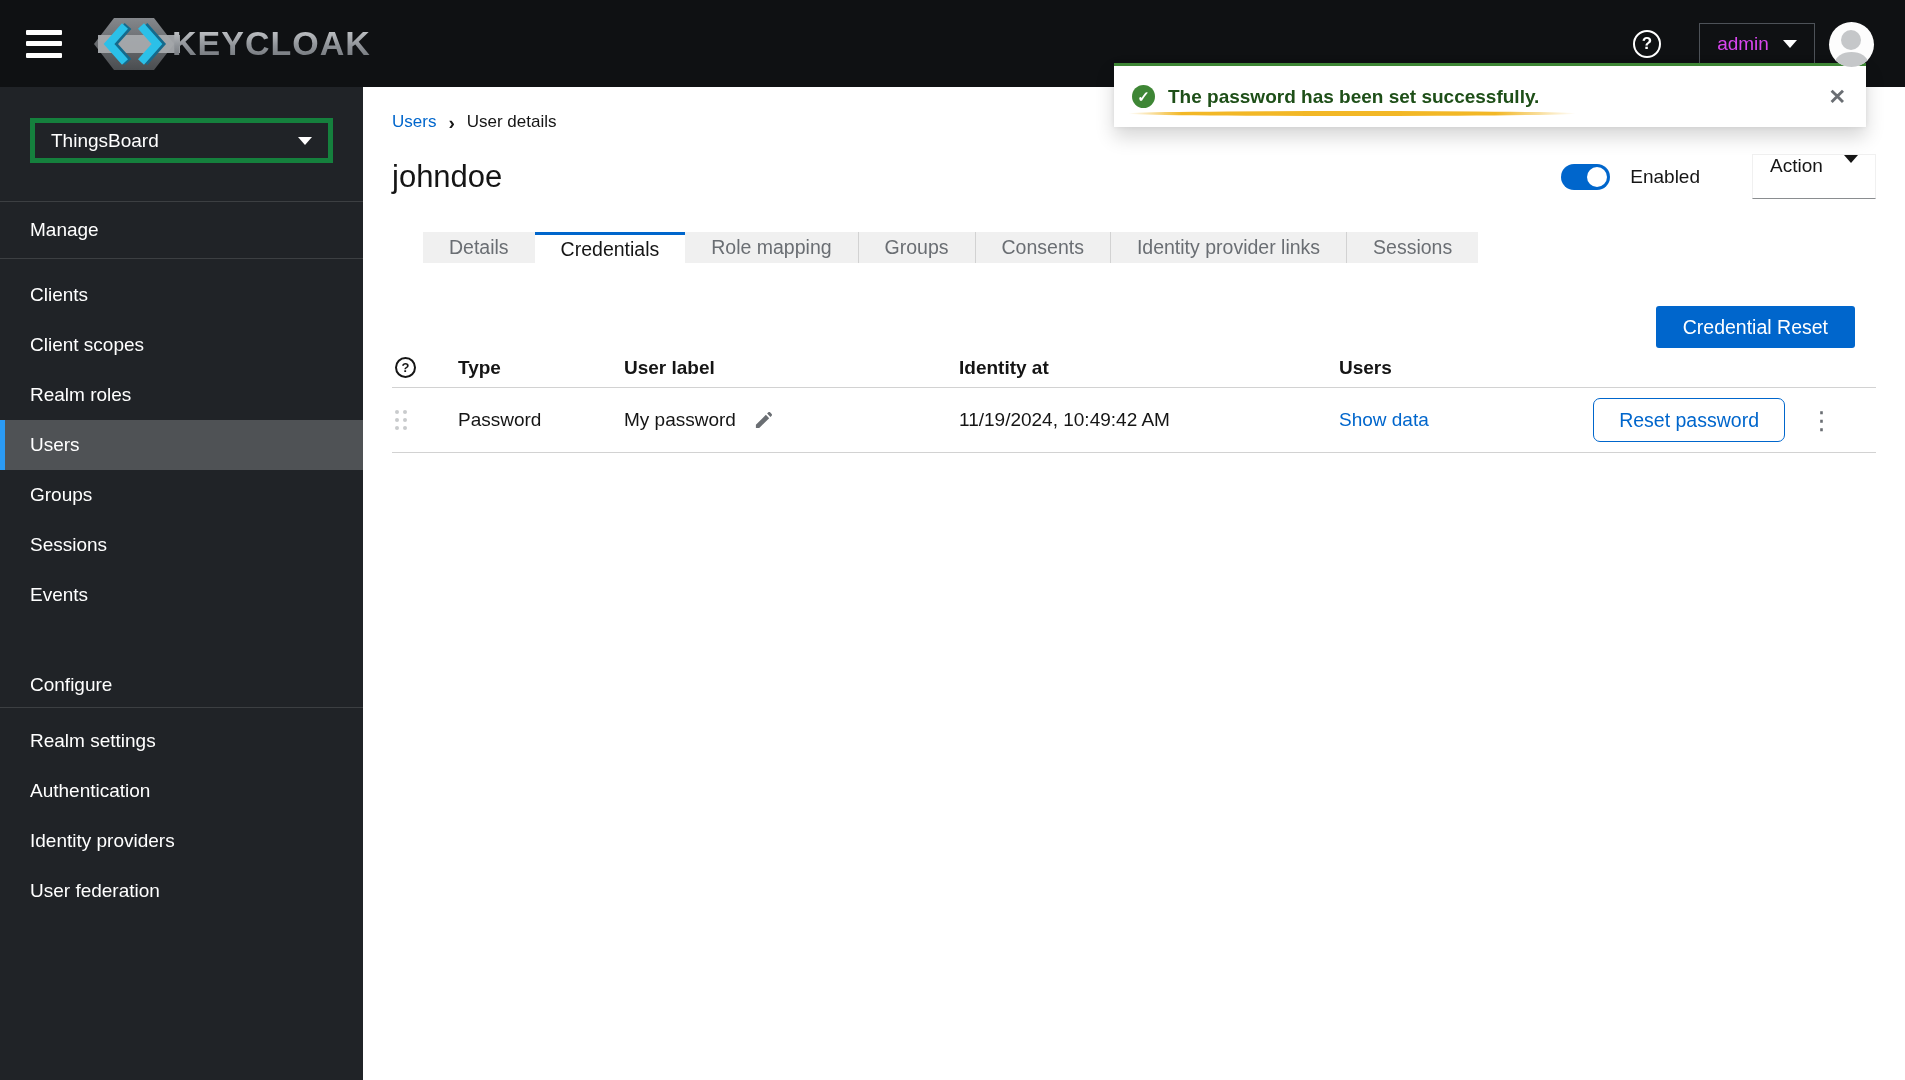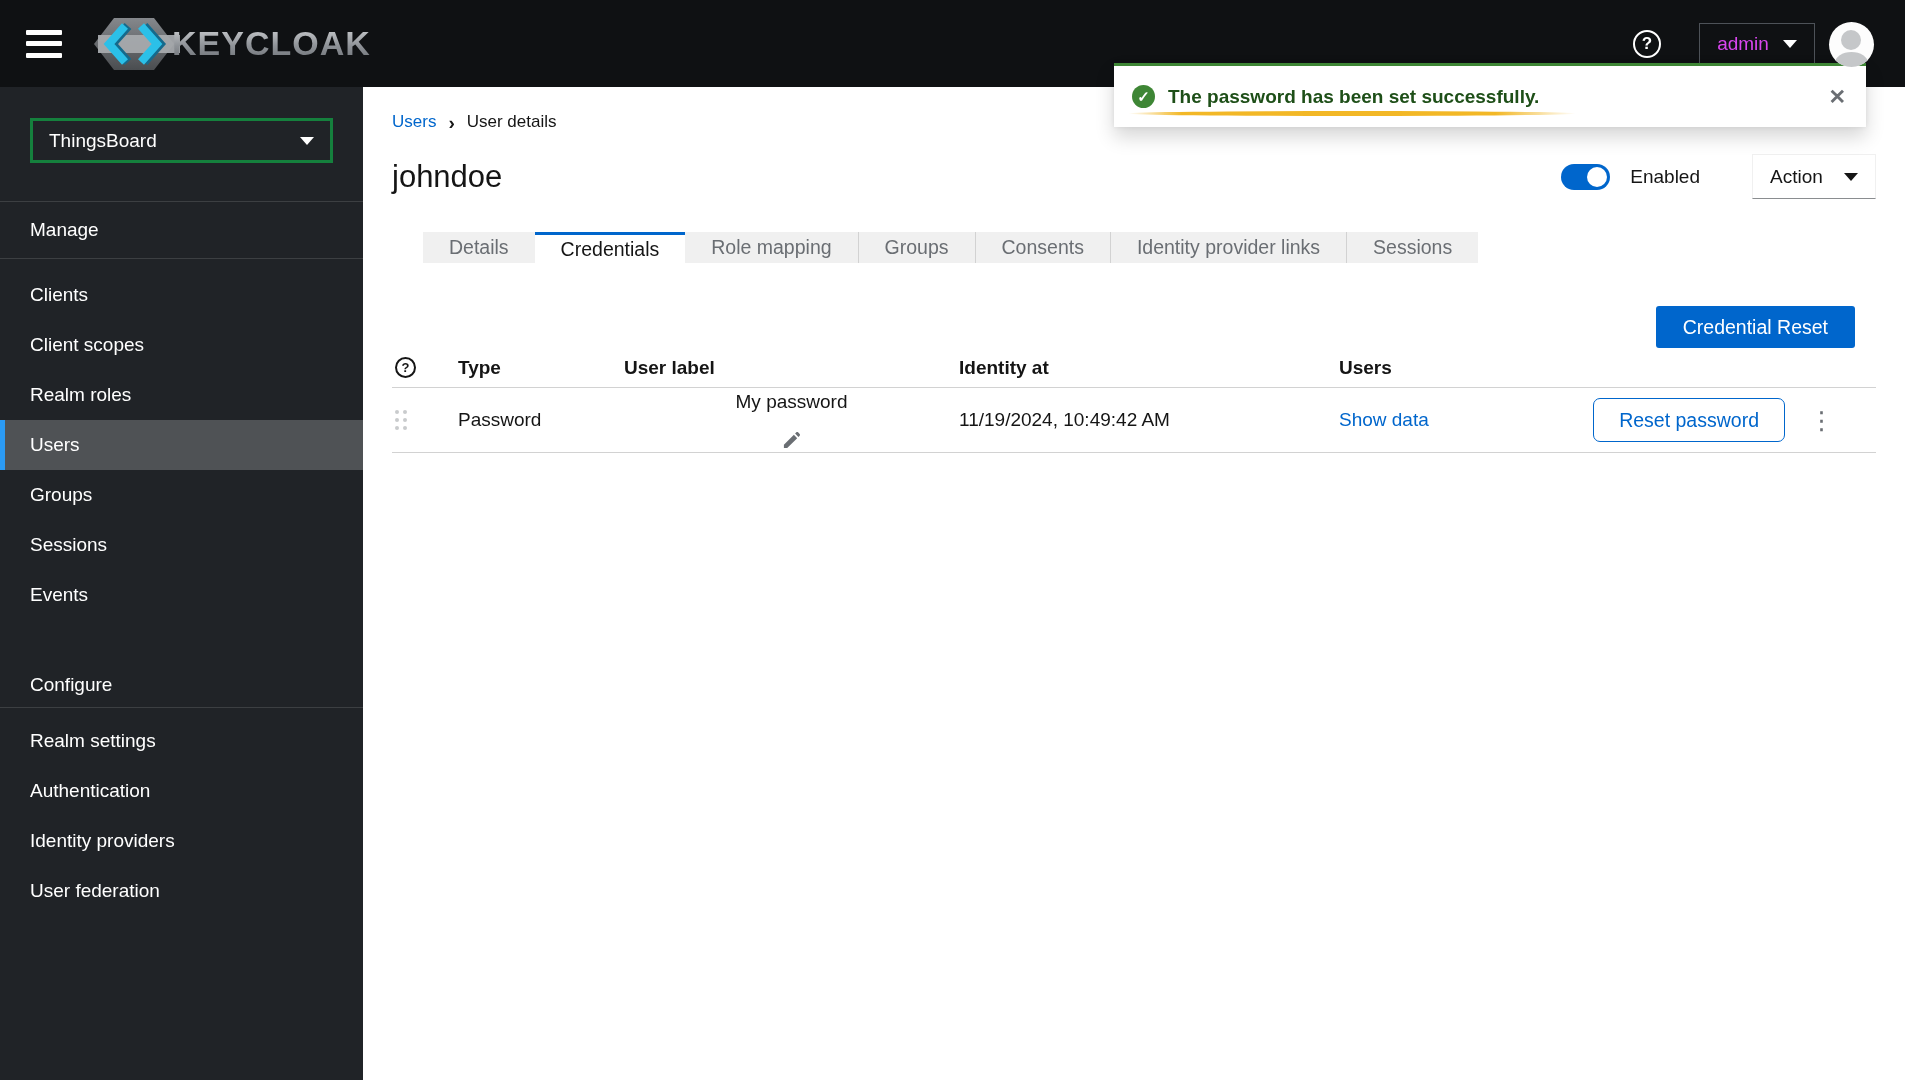--- a/index.html
+++ b/index.html
@@ -43,21 +43,21 @@
   .toast-msg { margin-left:13px; font-size:19px; font-weight:700; color:#1e4f18; }
   .toast-close { margin-left:auto; font-size:21px; color:#6a6e73; cursor:pointer; font-weight:700; }
   .toast-highlight { position:absolute; left:14px; top:45px; width:448px; height:5px;
                      border-radius:50%;
                      background:linear-gradient(90deg, rgba(240,171,0,0) 0%, rgba(240,171,0,.85) 12%,
                                 rgba(240,171,0,.85) 82%, rgba(240,171,0,0) 100%); }
 
   
   .sidebar { position:absolute; left:0; top:87px; width:363px; height:993px; background:#202327; }
   .realm-block { padding:31px 30px 0 30px; height:115px; border-bottom:1px solid #3c3f42; }
-  .realm-select { height:45px; border:3px solid #15803d; display:flex; align-items:center;
+  .realm-select { height:45px; border:5px solid #15803d; display:flex; align-items:center;
                   justify-content:space-between; padding:9px 16px; color:#fff; font-size:19px;
                   cursor:pointer; }
   .nav-group-label { height:57px; display:flex; align-items:center; padding-left:30px;
                      color:#fff; font-size:19px; border-bottom:1px solid #3c3f42; }
   .nav-items { margin-top:11px; }
   .nav-item { height:50px; display:flex; align-items:center; padding-left:30px; color:#fff;
               font-size:19px; cursor:pointer; text-decoration:none; }
   .nav-item.active { background:#4f5255; border-left:5px solid #2b9af3; padding-left:25px; }
   .configure-label { margin-top:42px; height:46px; display:flex; align-items:center;
                      padding-left:30px; color:#fff; font-size:19px; border-bottom:1px solid #3c3f42; }
@@ -72,21 +72,21 @@
   .title-row { display:flex; align-items:center; margin-top:22px; }
   .page-title { font-size:31px; font-weight:400; color:#151515; }
   .title-controls { margin-left:auto; display:flex; align-items:center; }
   .switch { width:49px; height:26px; border-radius:13px; background:#0066cc; position:relative;
             cursor:pointer; }
   .switch .knob { position:absolute; right:3px; top:3px; width:20px; height:20px;
                   border-radius:50%; background:#fff; }
   .enabled-label { margin-left:20px; font-size:19px; }
   .action-btn { margin-left:52px; width:124px; height:45px; background:#fff;
                 border:1px solid #f0f0f0; border-bottom-color:#8a8d90; display:flex;
-                align-items:center; justify-content:center; gap:21px; font-size:19px;
+                justify-content:center; gap:21px; font-size:19px;
                 cursor:pointer; font-family:inherit; color:#151515; }
   .caret-down-dark { width:0; height:0; border-left:7px solid transparent;
                      border-right:7px solid transparent; border-top:8px solid #151515; }
 
   
   .tabs { display:flex; margin-top:33px; margin-left:31px; height:47px; }
   .tab { height:31px; padding:0 26px; background:#f0f0f0; border:none; border-right:1px solid #d2d2d2;
          color:#6a6e73; font-size:19.5px; font-family:inherit; display:flex; align-items:center;
          cursor:pointer; }
   .tab:last-child { border-right:none; }
@@ -102,21 +102,21 @@
   .t-row { display:grid; grid-template-columns:66px 166px 335px 380px 233px 1fr;
            align-items:center; border-bottom:1px solid #d2d2d2; }
   .t-head { height:40px; font-weight:700; font-size:19px; }
   .t-body { height:65px; font-size:19px; }
   .q-circle { width:21px; height:21px; border:2px solid #151515; border-radius:50%;
               font-size:13px; font-weight:700; display:flex; align-items:center;
               justify-content:center; margin-left:3px; cursor:pointer; }
   .drag-handle { margin-left:3px; display:grid; grid-template-columns:4px 4px; gap:4px;
                  width:12px; cursor:grab; }
   .drag-handle i { width:4px; height:4px; background:#c9cbcd; border-radius:50%; }
-  .userlabel-cell { display:flex; align-items:center; gap:18px;flex-direction:column; }
+  .userlabel-cell { display:flex; align-items:center; gap:18px; }
   .pencil { width:19px; height:19px; cursor:pointer; }
   .link { color:#0066cc; text-decoration:none; cursor:pointer; font-size:19px; }
   .row-actions { display:flex; align-items:center; justify-content:flex-end; padding-right:42px; }
   .btn-outline { height:44px; padding:0 25px; background:#fff; border:1px solid #0066cc;
                  border-radius:7px; color:#0066cc; font-size:19.5px; font-family:inherit;
                  cursor:pointer; }
   .kebab { margin-left:24px; font-size:25px; color:#6a6e73; cursor:pointer; line-height:1;
            letter-spacing:0; }
 </style>
 </head>

